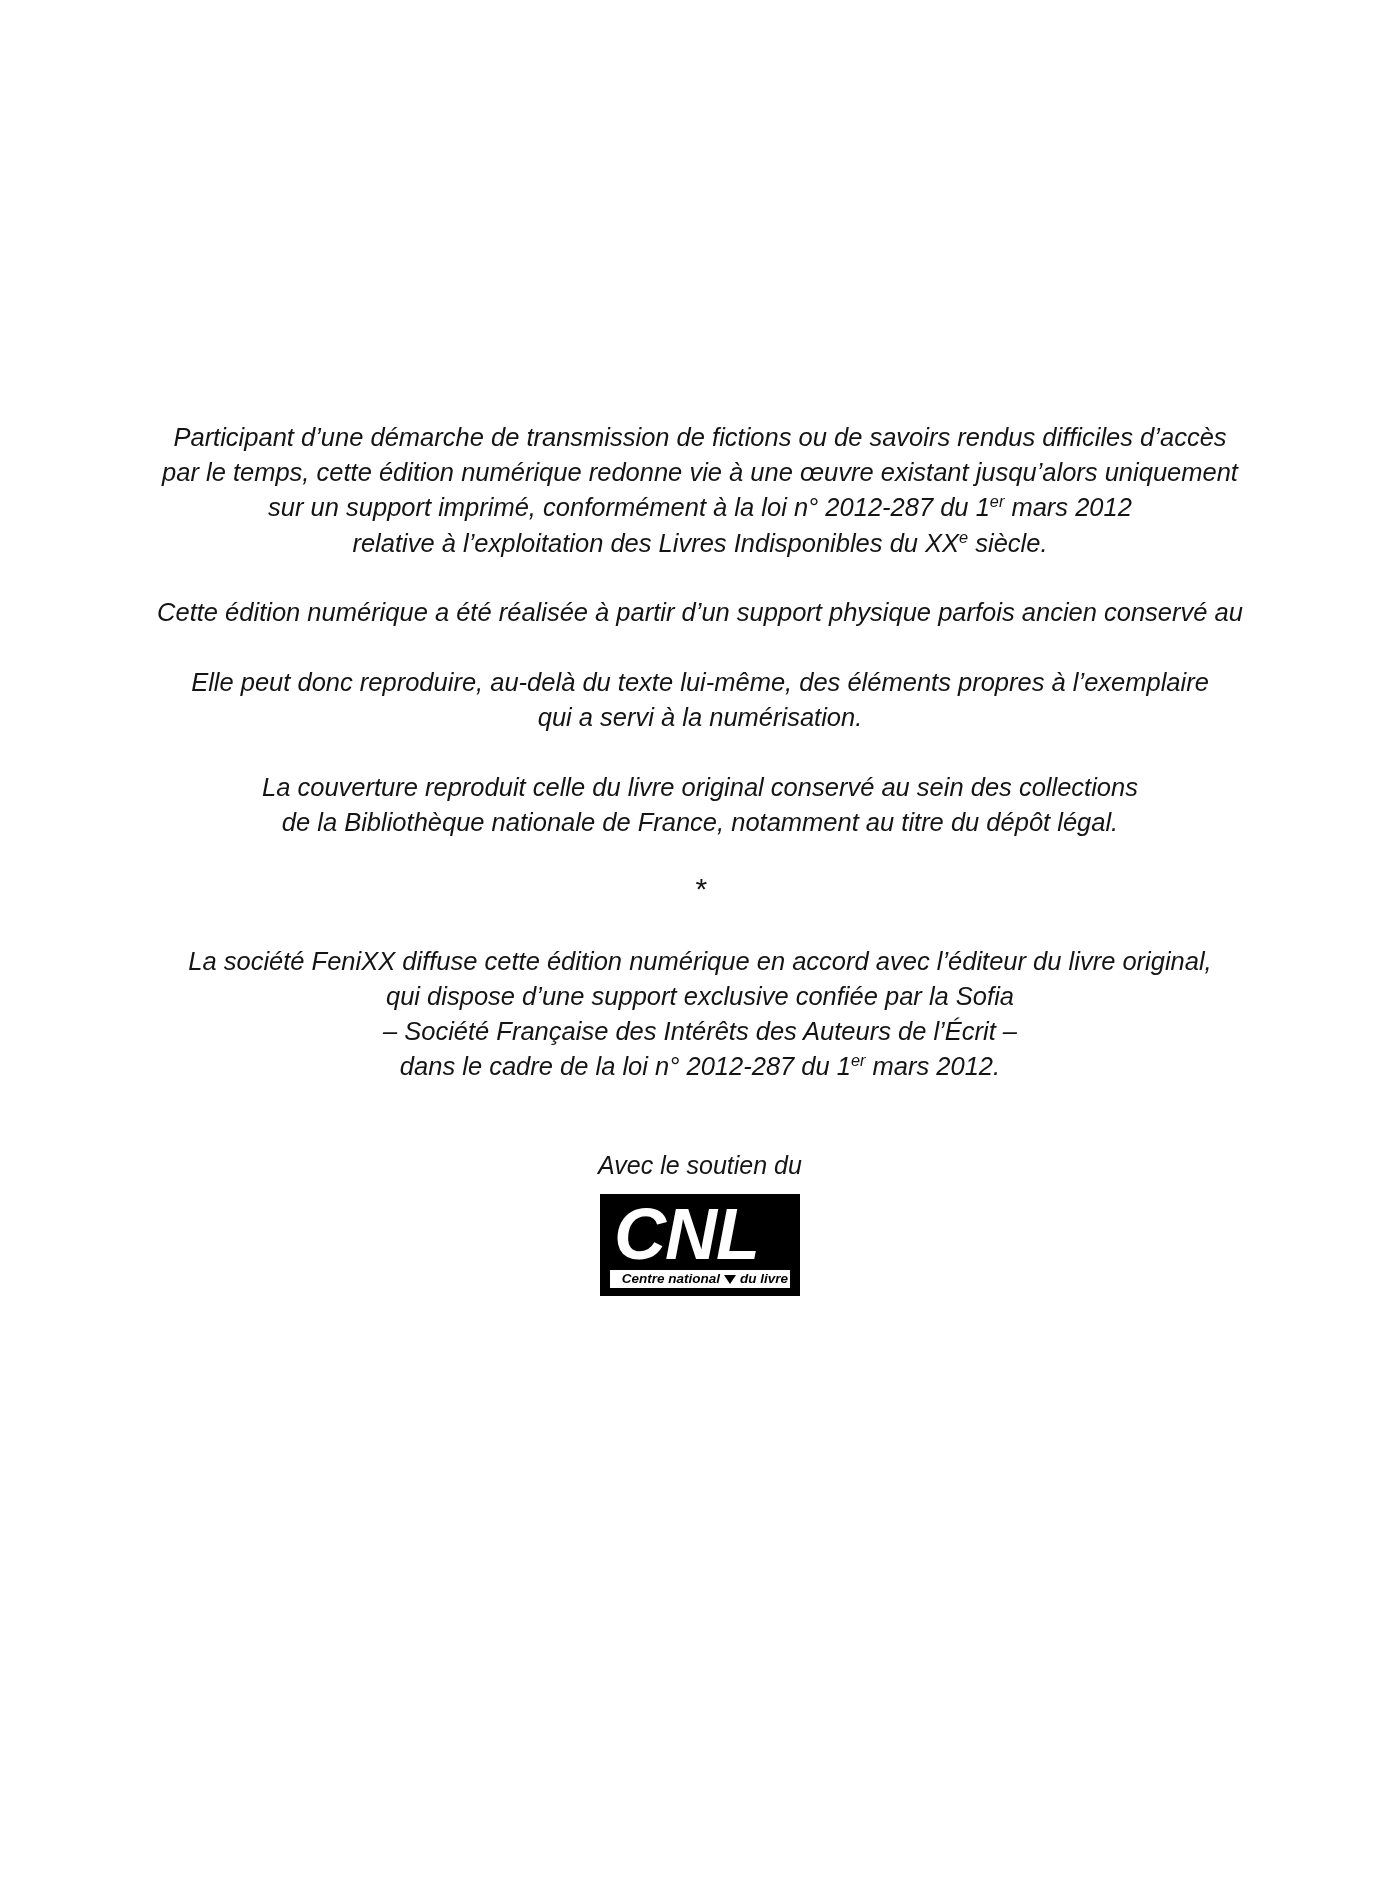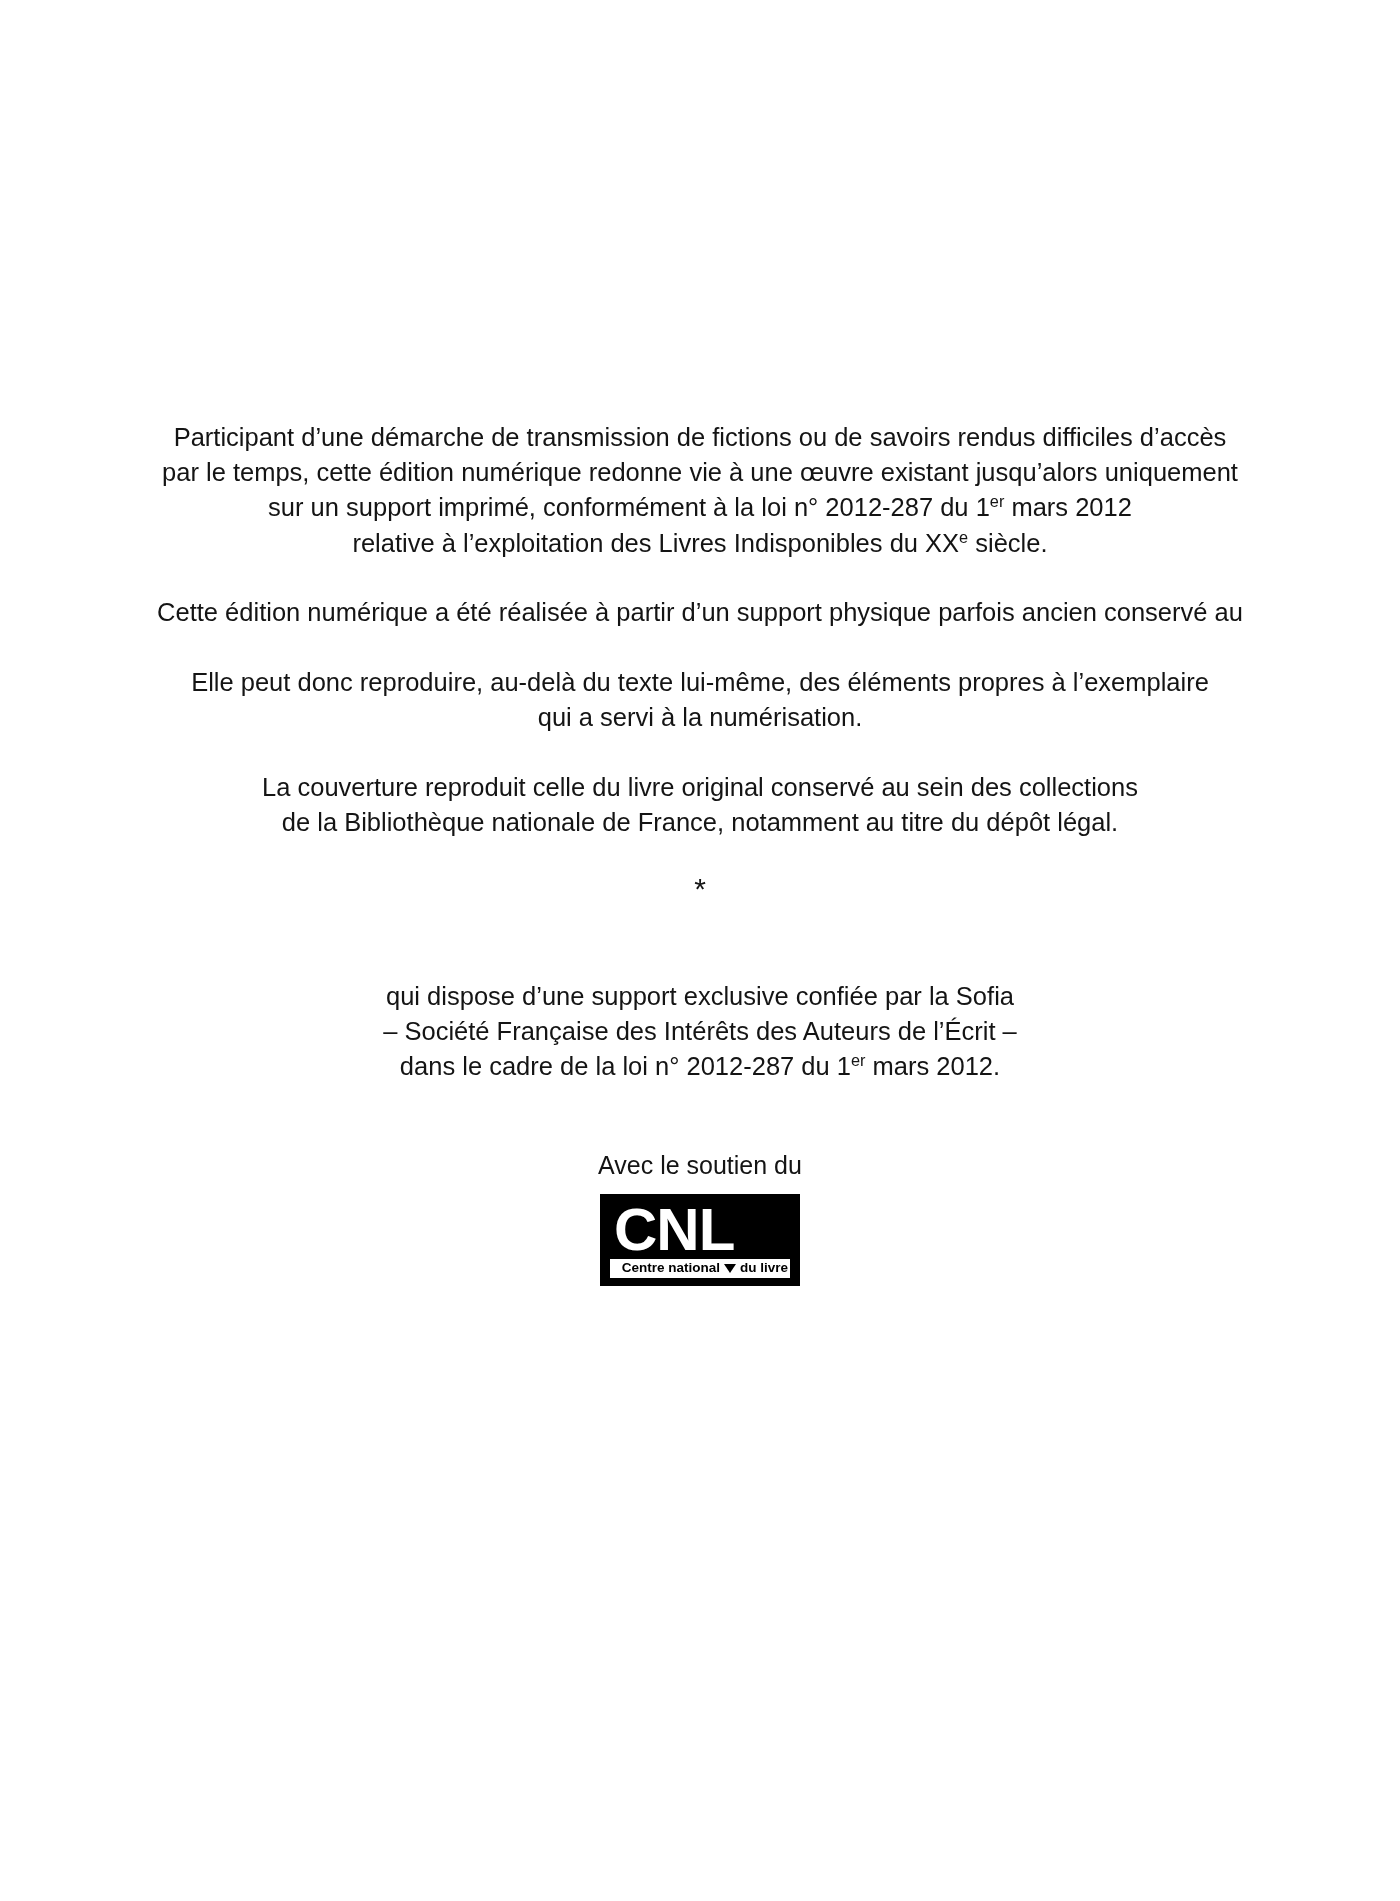--- a/index.html
+++ b/index.html
@@ -14,20 +14,21 @@
     color: #111111;
     position: relative;
     overflow: hidden;
   }
   .page {
     position: absolute;
     top: 0; left: 0;
     width: 1400px;
     height: 1429px;
     background: #ffffff;
+    font-style: italic;
   }
   .content {
     position: absolute;
     top: 420px;
     left: 110px;
     width: 1180px;
     text-align: center;
   }
   .para {
     font-size: 25.5px;
@@ -61,21 +62,21 @@
     background: #000000;
     width: 200px;
     padding: 10px 10px 8px 10px;
     box-sizing: border-box;
   }
   .cnl-top {
     display: block;
     font-family: "Liberation Sans", sans-serif;
     font-weight: bold;
     color: #ffffff;
-    font-size: 60px;
+    font-size: 72px;
     line-height: 0.86;
     letter-spacing: -1px;
     text-align: left;
     padding-left: 4px;
     white-space: nowrap;
   }
   .cnl-bottom {
     display: block;
     margin-top: 4px;
     background: #ffffff;
@@ -121,21 +122,21 @@
 
 
     <p class="para">
       <span>La couverture reproduit celle du livre original conservé au sein des collections</span><br>
       <span>de la Bibliothèque nationale de France, notamment au titre du dépôt légal.</span>
     </p>
 
     <div class="asterisk">*</div>
 
     <p class="para">
-      <br>
+      <span>La société FeniXX diffuse cette édition numérique en accord avec l’éditeur du livre original,</span><br>
       <span>qui dispose d’une support exclusive confiée par la Sofia</span><br>
       <span>– Société Française des Intérêts des Auteurs de l’Écrit –</span><br>
       <span>dans le cadre de la loi n° 2012-287 du 1<sup>er</sup> mars 2012.</span>
     </p>
 
     <div class="support">
       <div class="support-label">Avec le soutien du</div>
       <div class="cnl-logo">
         <span class="cnl-top">CNL</span>
         <span class="cnl-bottom">

